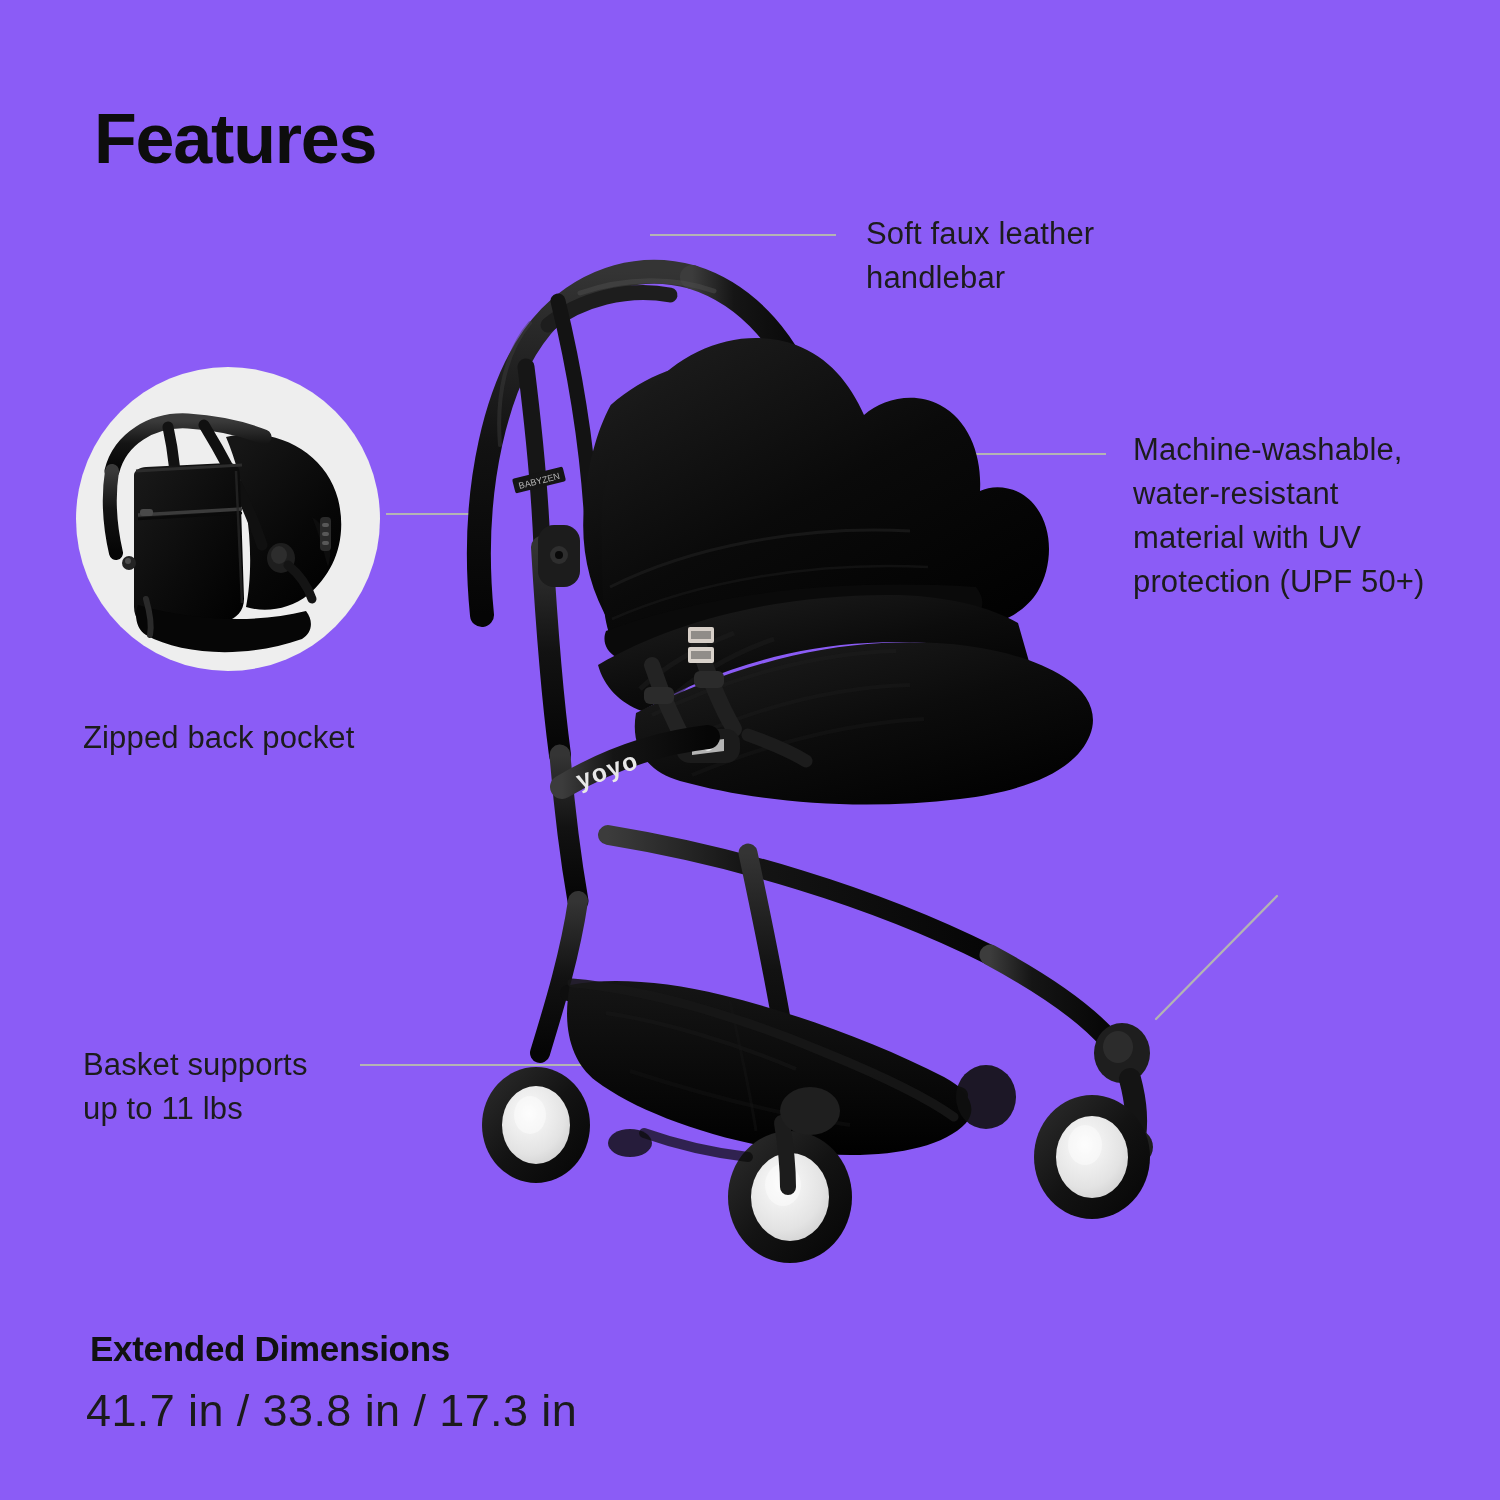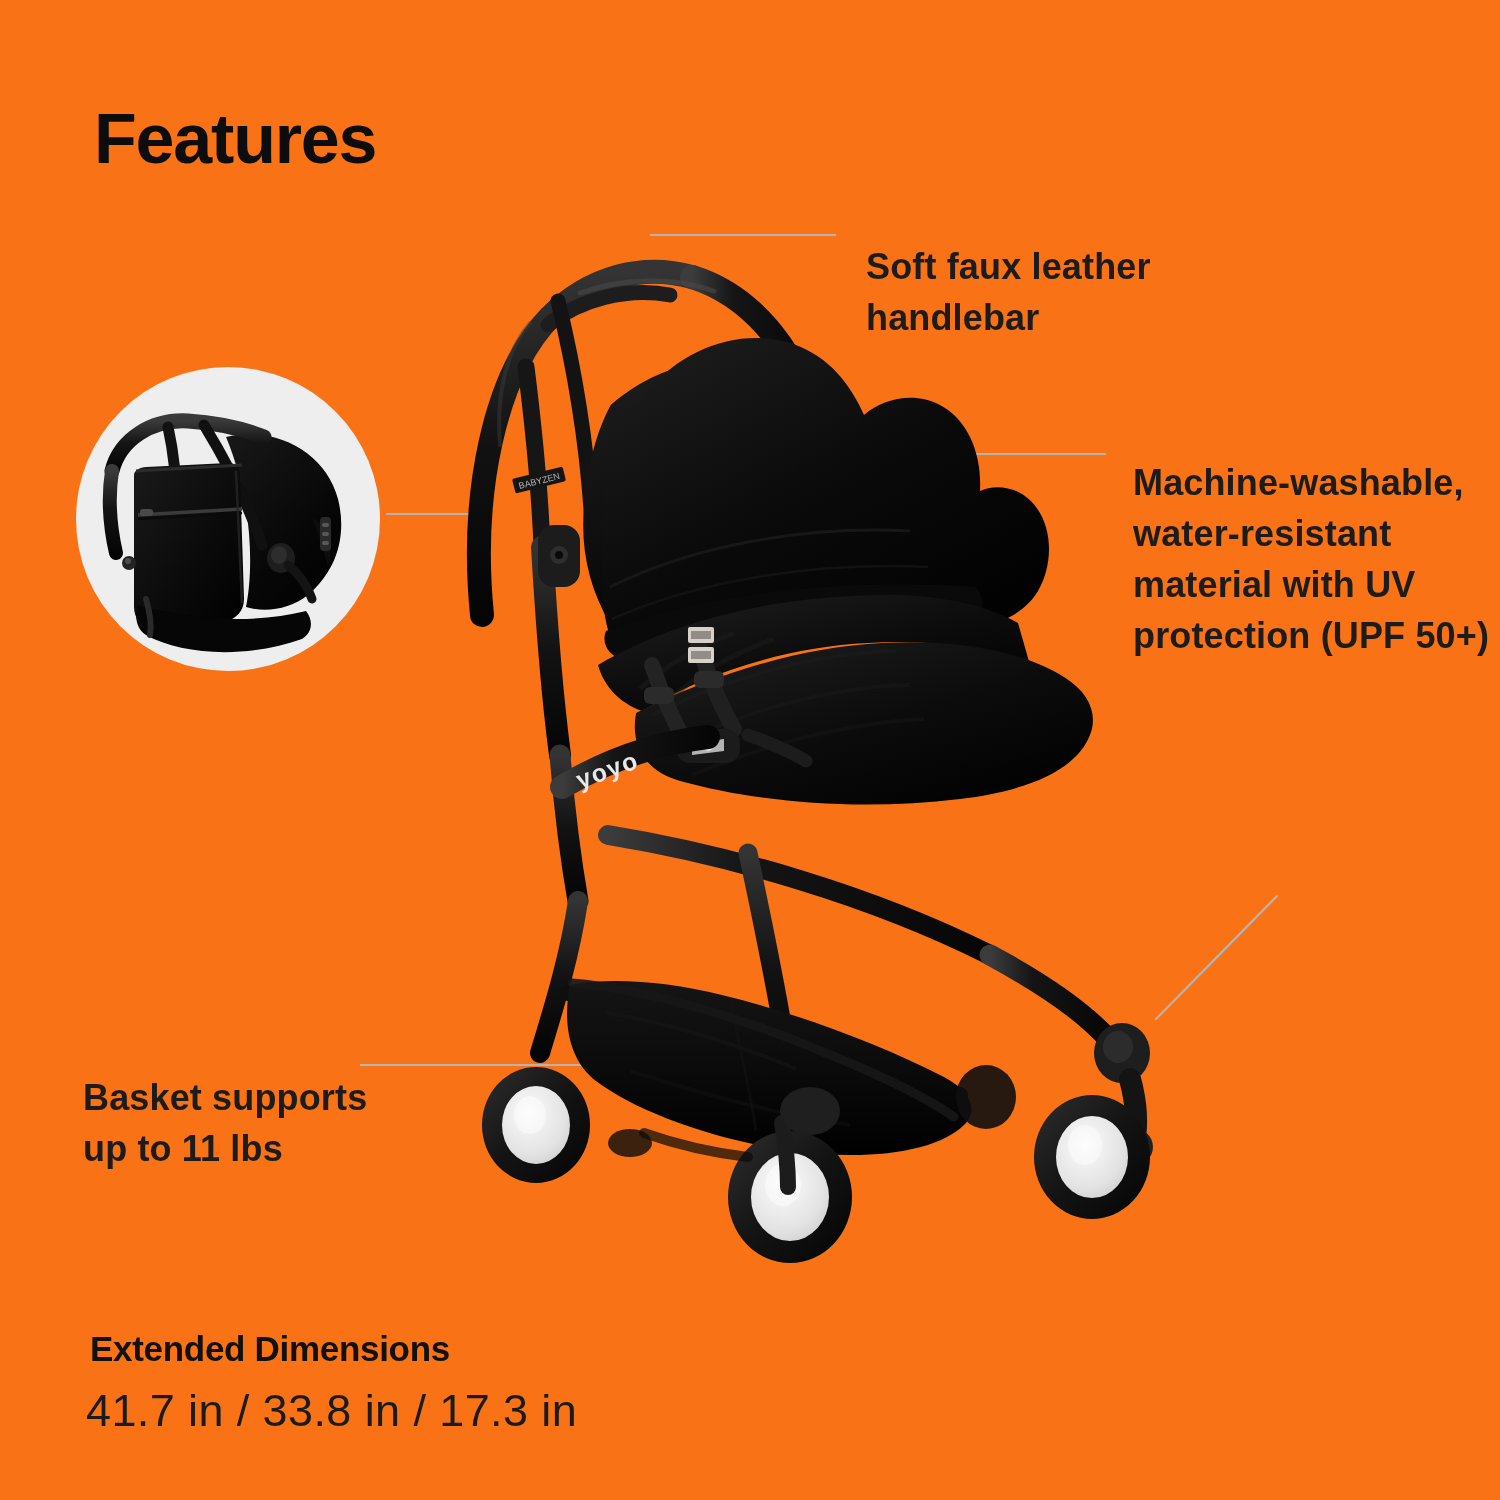--- a/index.html
+++ b/index.html
@@ -12,21 +12,21 @@
     height: 1500px;
     position: relative;
     overflow: hidden;
     font-family: "Liberation Sans", sans-serif;
     -webkit-font-smoothing: antialiased;
   }
 
   .page {
     position: absolute;
     inset: 0;
-    background: #f97316;
+    background: #8b5cf6;
   }
 
   
   #page-title {
     position: absolute;
     left: 94px;
     top: 104px;
     font-size: 70px;
     font-weight: 700;
     letter-spacing: -1.2px;
@@ -51,27 +51,26 @@
     font-size: 45px;
     font-weight: 300;
     letter-spacing: 0.4px;
     color: #1b1b1b;
     line-height: 1.1;
   }
 
   
   .callout {
     position: absolute;
-    font-size: 36px;
-    font-weight: 700;
+    font-size: 31px;
+    font-weight: 400;
     line-height: 1.42;
     color: #1c1c1c;
     letter-spacing: 0.15px;
     white-space: pre-line;
-    margin-top: 29px;
   }
   .callout sup {
     font-size: 0.58em;
     vertical-align: super;
     line-height: 0;
   }
 
   #callout-handlebar { left: 866px; top: 212px; width: 390px; }
   #callout-material  { left: 1133px; top: 428px; width: 360px; }
   #callout-hytrel    { left: 1131px; top: 784px; width: 340px; }
@@ -198,20 +197,21 @@
 
   <div class="callout" id="callout-handlebar">Soft faux leather
 handlebar</div>
 
   <div class="callout" id="callout-material">Machine-washable,
 water-resistant
 material with UV
 protection (UPF 50+)</div>
 
 
+  <div class="callout" id="callout-pocket">Zipped back pocket</div>
 
   <div class="callout" id="callout-basket">Basket supports
 up to 11 lbs</div>
 
   <svg id="product-image" viewBox="0 0 790 1115">
     <defs>
       <linearGradient id="pTube" x1="0" y1="0" x2="1" y2="0">
         <stop offset="0%" stop-color="#3c3c3c"></stop>
         <stop offset="35%" stop-color="#151515"></stop>
         <stop offset="100%" stop-color="#060606"></stop>

